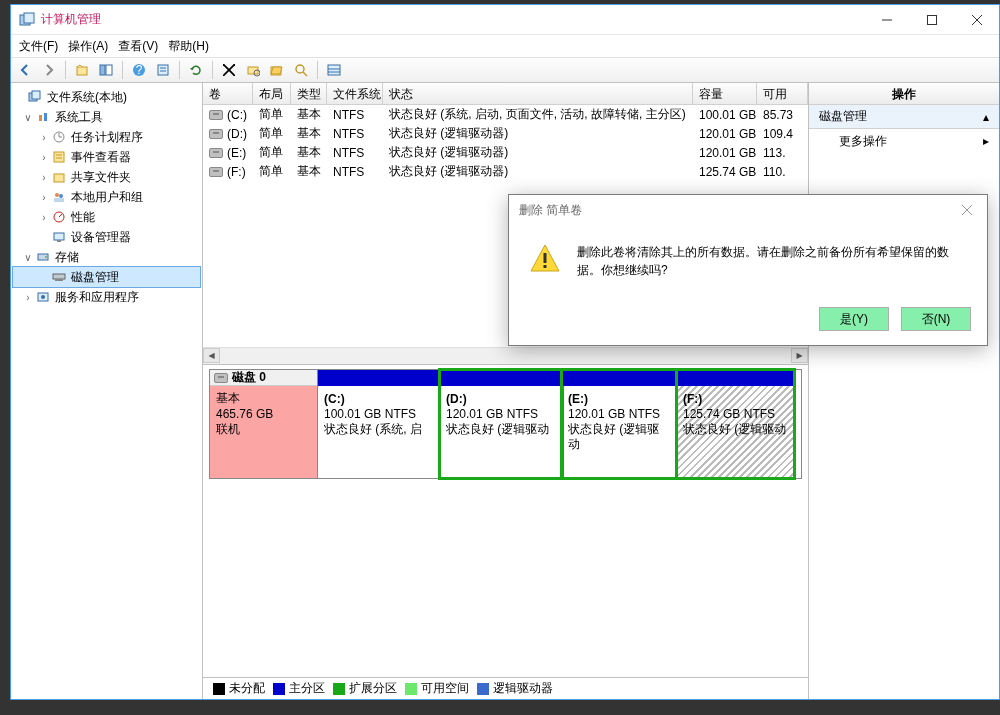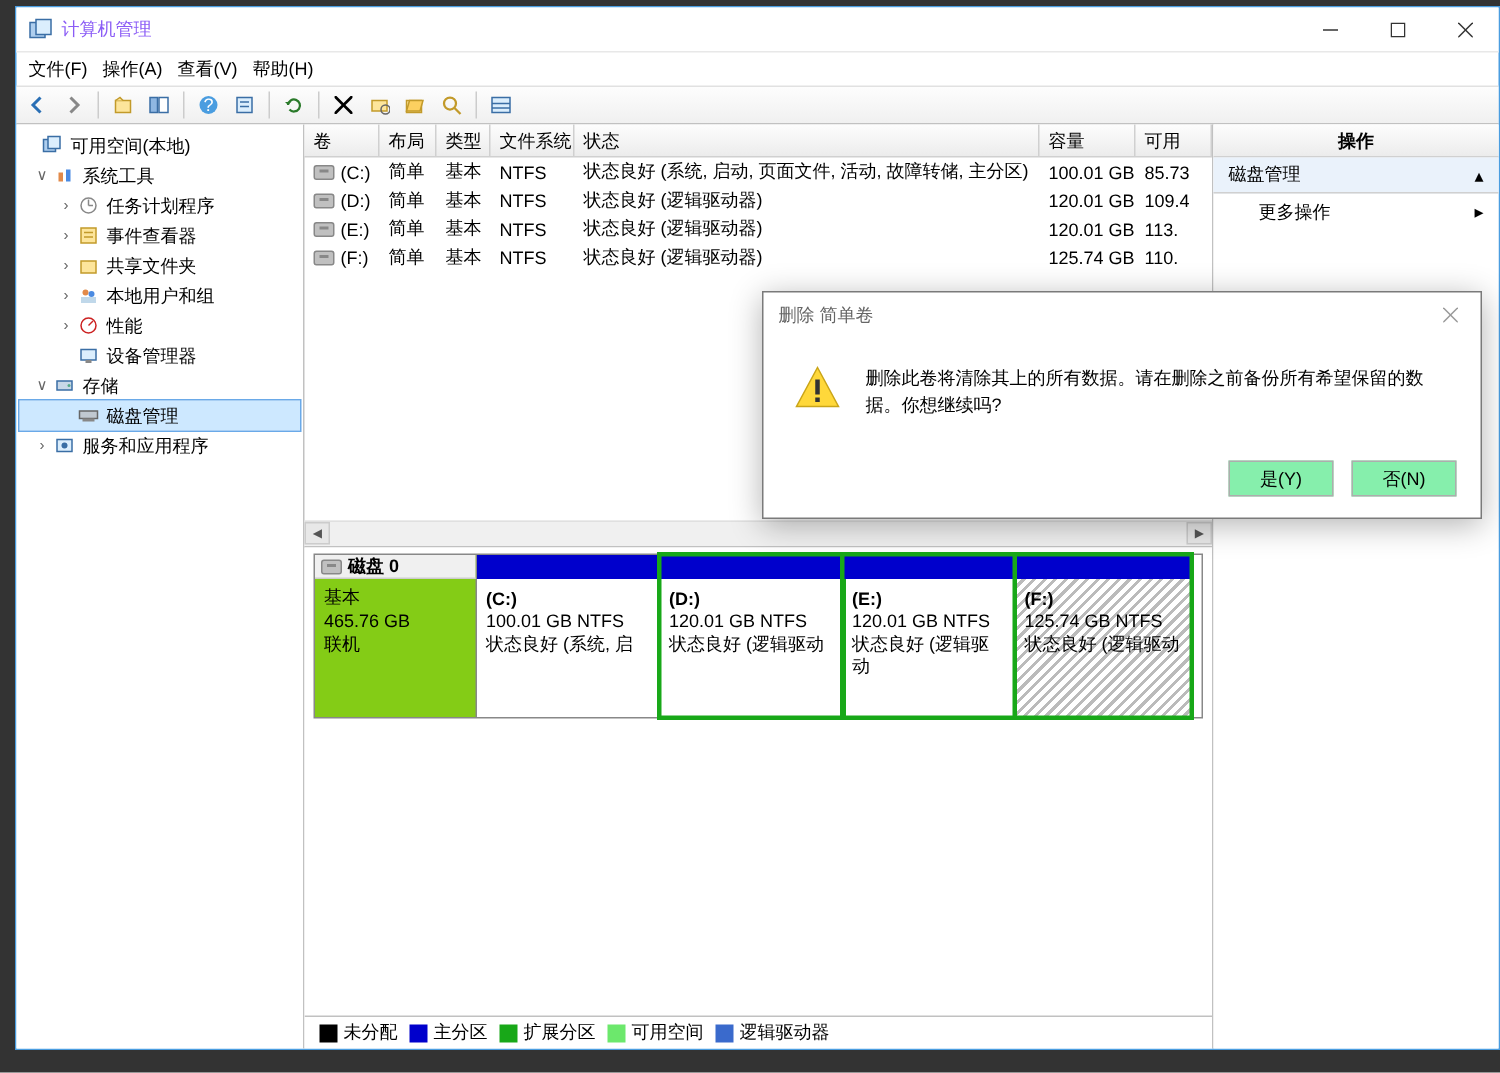--- a/index.html
+++ b/index.html
@@ -1,20 +1,20 @@
 <!DOCTYPE html>
 <html><head>
   <meta charset="utf-8">
   <style>
     * { margin: 0; padding: 0; box-sizing: border-box; font-family: "Microsoft YaHei", "SimSun", sans-serif; font-size: 12px; }
     body { background: #333; width: 1000px; height: 715px; overflow: hidden; position: relative; }
     .window { position: absolute; left: 10px; top: 4px; width: 990px; height: 696px; background: #fff; border: 1px solid #4a9de0; }
     .titlebar { height: 30px; display: flex; align-items: center; background: #fff; border-bottom: 1px solid #e8e8e8; }
     .titlebar-icon { width: 16px; height: 16px; margin: 0 6px 0 8px; }
-    .titlebar-text { flex: 1; color: #8b5cf6; }
+    .titlebar-text { flex: 1; color: #be185d; }
     .tb-buttons { display: flex; }
     .tb-btn { width: 45px; height: 30px; display: flex; align-items: center; justify-content: center; color: #555; }
     .tb-btn svg { width: 10px; height: 10px; }
     .menubar { height: 22px; display: flex; align-items: center; padding: 0 8px; gap: 10px; }
     .menubar span { cursor: default; }
     .toolbar { height: 26px; display: flex; align-items: center; padding: 0 4px; gap: 4px; border-top: 1px solid #e1e1e1; border-bottom: 1px solid #c1c1c1; background: linear-gradient(#fdfdfd,#f0f0f0); }
     .tb-icon { width: 20px; height: 20px; display: flex; align-items: center; justify-content: center; }
     .tb-sep { width: 1px; height: 18px; background: #ccc; margin: 0 2px; }
     .content { position: relative; height: calc(100% - 78px); display: flex; }
     .tree-pane { width: 192px; border-right: 1px solid #c1c1c1; padding: 4px 2px; background: #fff; overflow: hidden; }
@@ -27,21 +27,21 @@
     .vt-head { display: flex; height: 22px; background: linear-gradient(#fdfdfd,#ececec); border-bottom: 1px solid #d0d0d0; }
     .vt-head div { border-right: 1px solid #d0d0d0; padding: 3px 6px; overflow: hidden; white-space: nowrap; }
     .vt-body { flex: 1; overflow: hidden; }
     .vt-row { display: flex; height: 19px; align-items: center; }
     .vt-row div { padding: 0 6px; overflow: hidden; white-space: nowrap; }
     .vt-scroll { height: 17px; border-top: 1px solid #e0e0e0; background: #f0f0f0; position: relative; display: flex; }
     .vt-scroll .arrow { width: 17px; height: 15px; background: #e8e8e8; border: 1px solid #ccc; display: flex; align-items: center; justify-content: center; font-size: 8px; color: #555; }
     .vt-scroll .track { flex: 1; background: #f0f0f0; margin-top: 0; }
     .disk-pane { flex: 1; background: #fff; position: relative; overflow: hidden; }
     .disk-row { display: flex; border: 1px solid #888; margin: 4px 6px 0 6px; height: 110px; }
-    .disk-label { width: 108px; border-right: 1px solid #888; padding: 6px; background: #84cc16; }
+    .disk-label { width: 108px; border-right: 1px solid #888; padding: 6px; background: #fca5a5; }
     .disk-label .dh { height: 16px; background: #f0f0f0; margin: -6px -6px 4px -6px; border-bottom: 1px solid #ccc; display:flex; align-items:center; padding:0 4px; }
     .disk-parts { flex: 1; display: flex; }
     .part { border-right: 1px solid #888; display: flex; flex-direction: column; }
     .part:last-child { border-right: none; }
     .part-hdr { height: 16px; background: #0000cc; }
     .part-body { flex: 1; padding: 6px; font-size: 12px; line-height: 15px; overflow: hidden; }
     .part-sel { outline: 3px solid #18a818; outline-offset: -1px; }
     .part-hatch { background: repeating-linear-gradient(135deg, #fff, #fff 3px, #bbb 3px, #bbb 5px); }
     .legend { position: absolute; bottom: 0; left: 0; right: 0; height: 22px; border-top: 1px solid #c1c1c1; display: flex; align-items: center; padding: 0 10px; gap: 8px; white-space: nowrap; }
     .leg-sw { width: 12px; height: 12px; display: inline-block; vertical-align: middle; margin-right: 4px; }
@@ -187,21 +187,21 @@
 
     <div class="tree-pane">
       <div class="tree-node">
           <span class="tree-toggle"></span>
           <span class="tree-icon">
             <svg width="14" height="14" viewBox="0 0 14 14">
               <rect x="1" y="3" width="8" height="8" fill="#aeceee" stroke="#3a6ea5"></rect>
               <rect x="4" y="1" width="8" height="8" fill="#dbeefd" stroke="#3a6ea5"></rect>
             </svg>
           </span>
-          <span>可用空间(本地)</span>
+          <span>文件系统(本地)</span>
         </div>
       <div class="tree-node" style="padding-left:8px">
           <span class="tree-toggle">∨</span>
           <span class="tree-icon">
             <svg width="14" height="14" viewBox="0 0 14 14">
               <rect x="3" y="5" width="3" height="6" fill="#e28a4a"></rect>
               <rect x="8" y="3" width="3" height="8" fill="#4a8ae2"></rect>
             </svg>
           </span>
           <span>系统工具</span>

